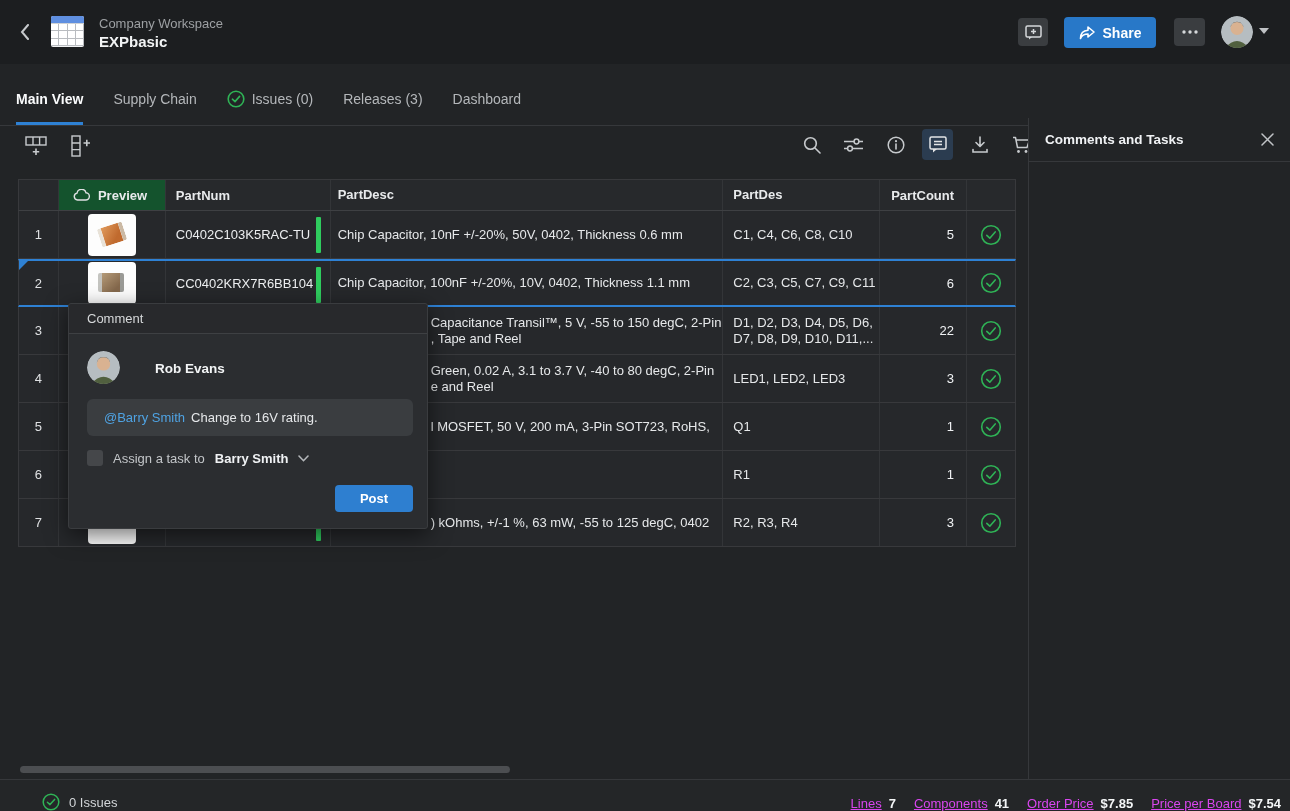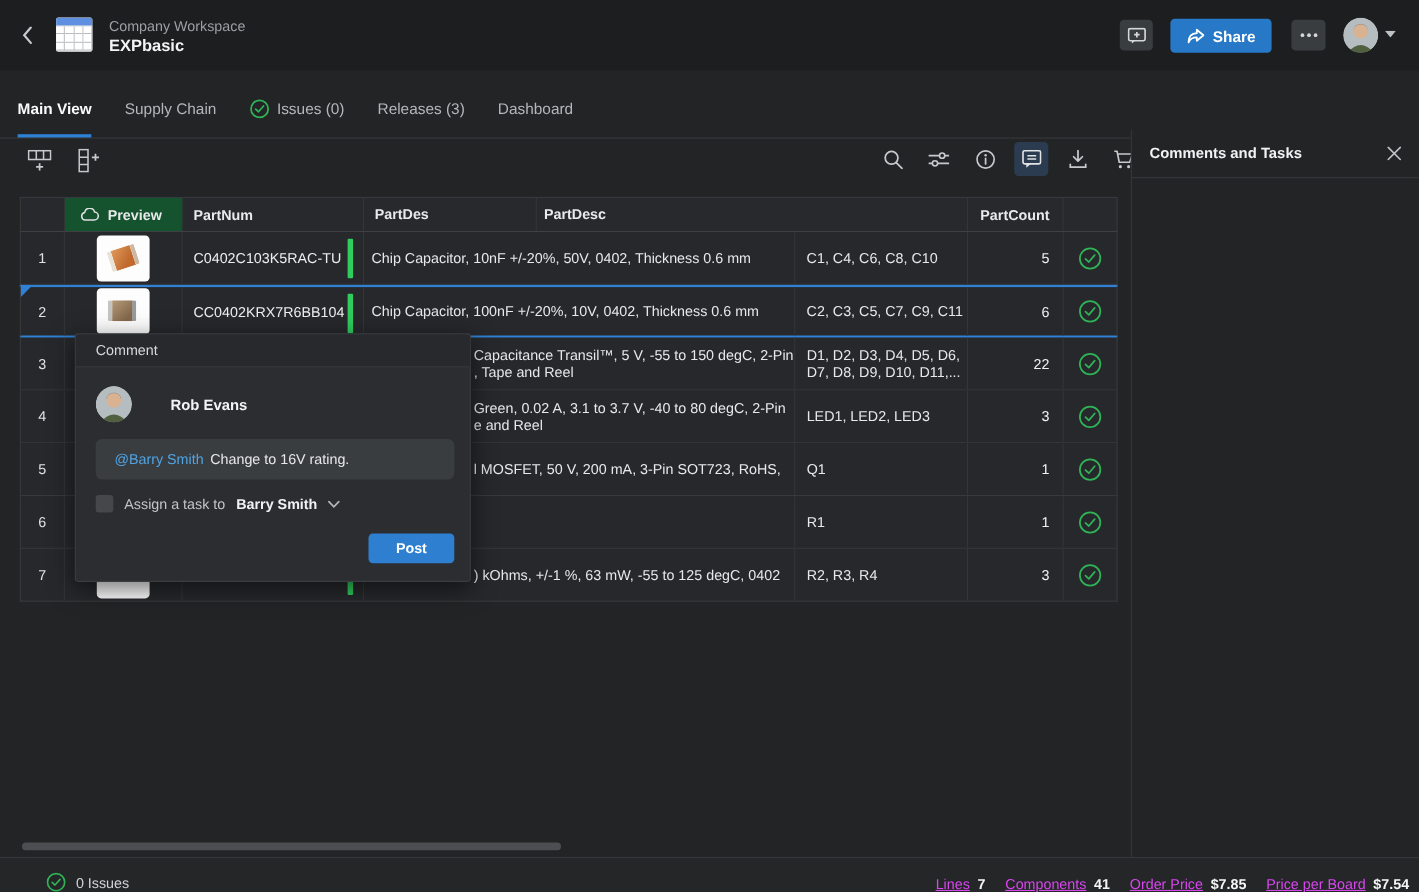--- a/index.html
+++ b/index.html
@@ -249,25 +249,25 @@
     <div class="cell c-num"></div>
     <div class="cell c-prev">
       <svg width="17" height="12" viewBox="0 0 17 12">
         <path d="M4.5 11 a3.5 3.5 0 0 1 -0.5 -6.9 a4.6 4.6 0 0 1 9 -0.3 a3.6 3.6 0 0 1 -0.5 7.2 Z" fill="none" stroke="#dfe1e3" stroke-width="1.4"></path>
       </svg>
       <span>Preview</span>
     </div>
     <div class="cell c-pn">
         <span>PartNum</span>
       </div>
-    <div class="cell c-des">
-        <span>PartDes</span>
-      </div>
     <div class="cell c-desc">
         <span>PartDesc</span>
+      </div>
+    <div class="cell c-des">
+        <span>PartDes</span>
       </div>
     <div class="cell c-cnt">
         <span>PartCount</span>
       </div>
     <div class="cell c-chk"></div>
   </div>
 
   <div class="trow">
     <div class="cell c-num">1</div>
     <div class="cell c-prev">
@@ -299,21 +299,21 @@
     <div class="cell c-prev">
         <div class="pimg chip-tan">
           <div class="chip"></div>
         </div>
       </div>
     <div class="cell c-pn">
         <span>CC0402KRX7R6BB104</span>
         <i class="gbar"></i>
       </div>
     <div class="cell c-desc">
-        <div>Chip Capacitor, 100nF +/-20%, 10V, 0402, Thickness 0.6 mm</div>
+        <div>Chip Capacitor, 100nF +/-20%, 10V, 0402, Thickness 1.1 mm</div>
       </div>
     <div class="cell c-des">
         <div>C2, C3, C5, C7, C9, C11</div>
       </div>
     <div class="cell c-cnt">6</div>
     <div class="cell c-chk">
       <svg width="22" height="22" viewBox="0 0 22 22">
           <circle cx="11" cy="11" r="9.3" fill="none" stroke="#2fb356" stroke-width="1.6"></circle>
           <path d="M6.8 11.3 L9.8 14.2 L15.2 7.9" fill="none" stroke="#2fb356" stroke-width="1.6" stroke-linecap="round" stroke-linejoin="round"></path>
         </svg>

